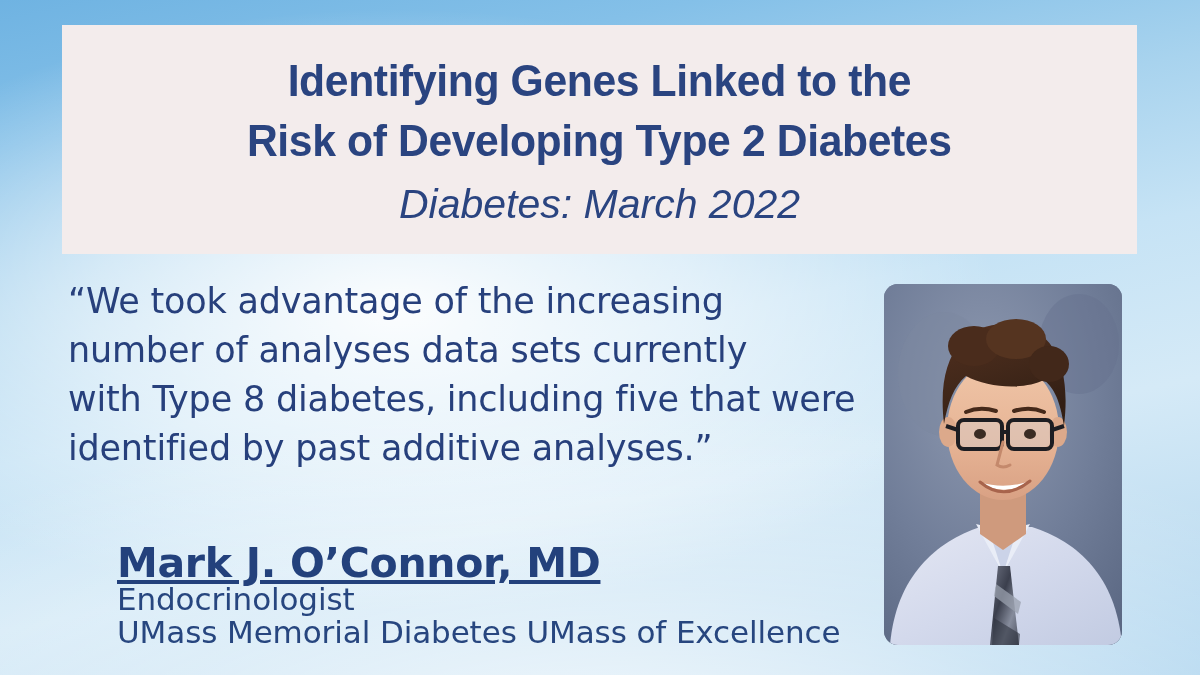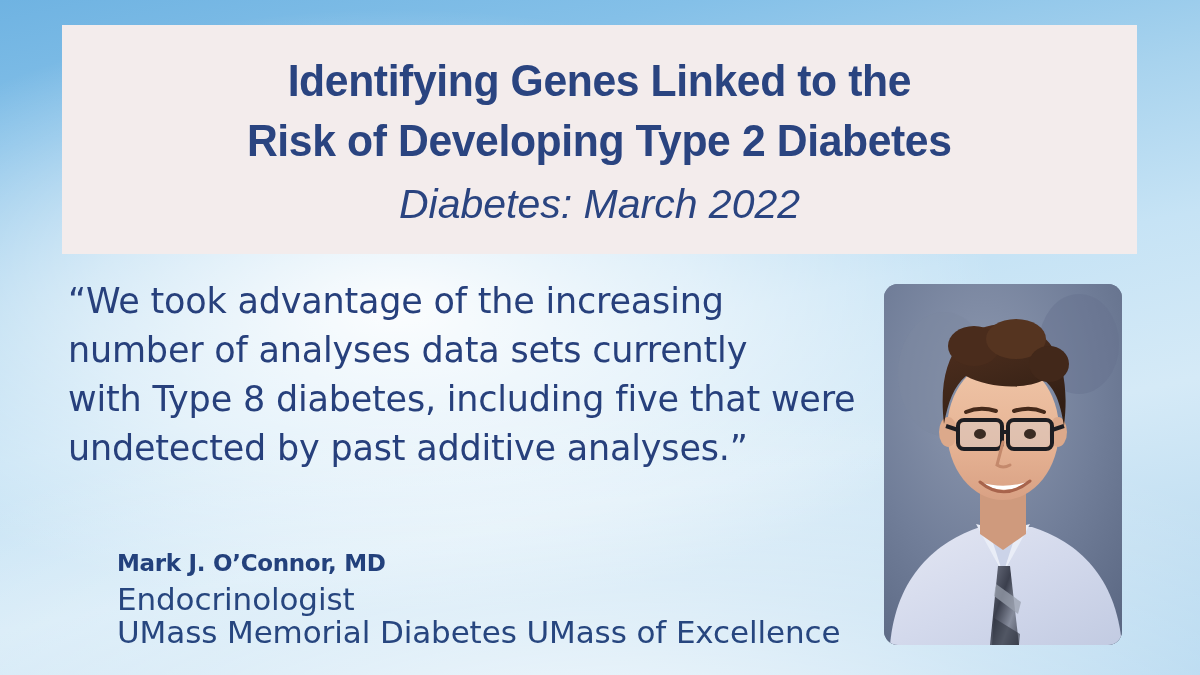--- a/index.html
+++ b/index.html
@@ -70,25 +70,26 @@
   }
   
   .attribution {
     position: absolute;
     left: 117px;
     top: 543px;
   }
   .attr-name {
     color: #23417c;
     font-weight: bold;
-    font-size: 23px;
+    font-size: 41px;
     line-height: 40px;
     white-space: nowrap;
     font-family: "DejaVu Sans", sans-serif;
     letter-spacing: -0.3px;
+    text-decoration: underline;
   }
   .attr-role, .attr-org {
     color: #27467f;
     font-size: 31px;
     line-height: 33px;
     white-space: nowrap;
     font-family: "DejaVu Sans", sans-serif;
     letter-spacing: -0.1px;
   }
   
@@ -112,21 +113,21 @@
   <div class="title-card">
     <div class="title-line">Identifying Genes Linked to the</div>
     <div class="title-line">Risk of Developing Type 2 Diabetes</div>
     <div class="subtitle-line">Diabetes: March 2022</div>
   </div>
 
   <div class="quote-block">
     <div class="quote-line">“We took advantage of the increasing</div>
     <div class="quote-line">number of analyses data sets currently</div>
     <div class="quote-line">with Type 8 diabetes, including five that were</div>
-    <div class="quote-line">undetected by past additive analyses.”</div>
+    <div class="quote-line">identified by past additive analyses.”</div>
   </div>
 
   <div class="attribution">
     <div class="attr-name">Mark J. O’Connor, MD</div>
     <div class="attr-role">Endocrinologist</div>
     <div class="attr-org">UMass Memorial Diabetes UMass of Excellence</div>
   </div>
 
   <div class="portrait">
     <svg viewBox="0 0 238 361" preserveAspectRatio="xMidYMid slice">

